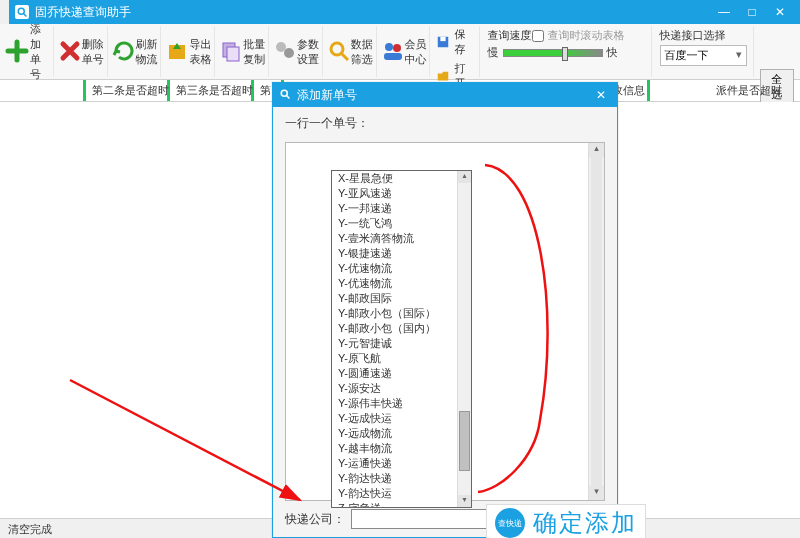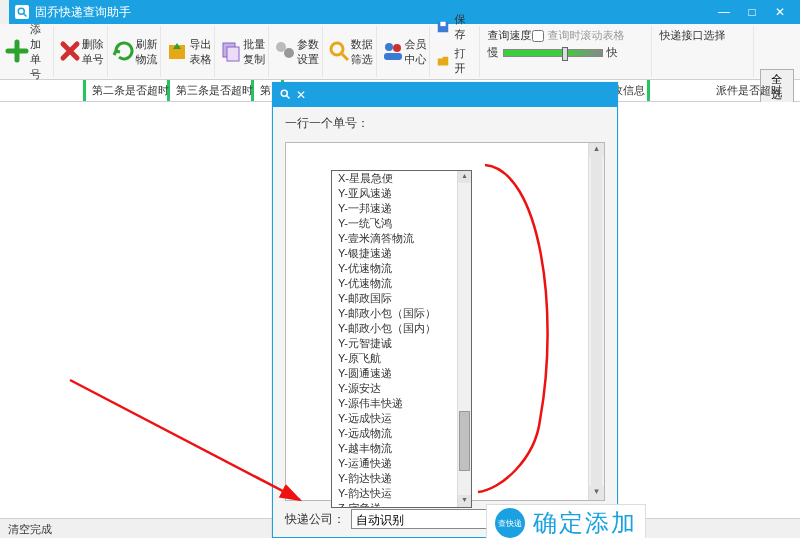--- a/index.html
+++ b/index.html
@@ -9,21 +9,21 @@
 .titlebar { height: 24px; background: #1ba1e2; color: #fff; display: flex; align-items: center; padding: 0 6px; margin-left: 9px; }
 .titlebar .icon { width: 14px; height: 14px; background: #fff; border-radius: 2px; margin-right: 6px; display:flex; align-items:center; justify-content:center; }
 .titlebar .title { flex: 1; font-size: 12px; }
 .titlebar .winbtn { width: 28px; text-align: center; color:#fff; cursor:pointer; font-size:12px; }
 
 
 .toolbar { height: 56px; background: #f7f7f7; border-bottom: 1px solid #d0d0d0; display: flex; align-items: stretch; padding: 2px 2px; gap: 2px; }
 .toolbtn { display: flex; flex-direction: row; align-items: center; justify-content: space-between; width: 54px; border-right: 1px solid #e6e6e6; padding: 2px; cursor:pointer; }
 .toolbtn .ico { width: 28px; height: 24px; margin-bottom: 2px; display:flex; align-items:center; justify-content:center; }
 .toolbtn .lbl { font-size: 11px; color: #333; }
-.mini-col { display:flex; flex-direction:column; justify-content:flex-end; gap:2px; padding:0 4px; border-right:1px solid #e6e6e6; }
+.mini-col { display:flex; flex-direction:column; justify-content:space-between; gap:2px; padding:0 4px; border-right:1px solid #e6e6e6; }
 .mini-btn { display:flex; align-items:center; gap:4px; font-size:11px; color:#333; cursor:pointer; padding:1px 0; }
 .mini-icon { width:14px; height:14px; }
 .panel-group { padding: 2px 6px; display:flex; flex-direction:column; gap:2px; border-right:1px solid #e6e6e6; }
 .panel-title { font-size:11px; color:#333; }
 .checkbox-label { font-size:11px; color:#999; display:flex; align-items:center; gap:4px; }
 .checkbox-label input { width:12px; height:12px; }
 .slider-row { display:flex; align-items:center; gap:4px; font-size:11px; color:#333; }
 .slider-bar { width:100px; height:8px; background:linear-gradient(to right,#3ccf3c,#3ccf3c 60%,#888); border:1px solid #888; position:relative; }
 .slider-thumb { position:absolute; top:-3px; left:60%; width:6px; height:14px; background:#ddd; border:1px solid #666; }
 .side-btns { display:flex; flex-direction:column; gap:2px; padding:2px 4px;margin-top:41px; }
@@ -46,21 +46,21 @@
 .modal { position:absolute; top:82px; left:272px; width:346px; height:456px; background:#f4f4f4; border:1px solid #1ba1e2; box-shadow:0 0 0 1px rgba(0,0,0,.05); display:flex; flex-direction:column; }
 .modal-title { height:24px; background:#1ba1e2; color:#fff; display:flex; align-items:center; padding:0 6px; }
 .modal-title .mtitle { flex:1; font-size:12px; }
 .modal-title .mclose { width:20px; text-align:center; cursor:pointer; }
 .modal-body { flex:1; padding:8px 12px; display:flex; flex-direction:column; gap:8px; overflow:hidden; }
 .modal-body .hint { font-size:12px; color:#333; margin-bottom:2px; }
 .textbox { flex:1; background:#fff; border:1px solid #b9b9b9; position:relative; }
 .scrollbar-v { position:absolute; top:0; right:0; bottom:0; width:16px; background:#f0f0f0; border-left:1px solid #dcdcdc; }
 .scrollbar-v .sbtn-top,.scrollbar-v .sbtn-bot { height:14px; background:#e6e6e6; text-align:center; font-size:9px; color:#666; }
 .scrollbar-v .sthumb { position:absolute; top:14px; bottom:14px; left:2px; right:2px; background:#e6e6e6; }
-.company-row { display:flex; align-items:center; gap:6px; }
+.company-row { display:flex; align-items:center; gap:6px;text-align:right; }
 .company-label { font-size:12px; color:#333; }
 .company-select { flex:1; height:20px; border:1px solid #888; background:#fff; font-size:12px; padding:2px 18px 2px 4px; position:relative; }
 .company-select:after { content:"▾"; position:absolute; right:4px; color:#333; }
 
 
 .listbox { position:absolute; left:331px; top:170px; width:141px; height:338px; background:#fff; border:1px solid #666; overflow:hidden; z-index:20; }
 .listbox .opt { padding:1px 6px; font-size:11px; color:#333; white-space:nowrap; cursor:pointer; line-height:13px; }
 .listbox .lsbar { position:absolute; right:0; top:0; bottom:0; width:14px; background:#f0f0f0; border-left:1px solid #dcdcdc; }
 .listbox .lsbar .lthumb { position:absolute; left:1px; right:1px; top:240px; height:60px; background:#c0c0c0; border:1px solid #999; }
 .listbox .lsbar .ltop,.listbox .lsbar .lbot { position:absolute; left:0; right:0; height:12px; background:#e4e4e4; text-align:center; font-size:8px; color:#666; }
@@ -188,20 +188,21 @@
       <span>慢</span>
       <div class="slider-bar">
           <div class="slider-thumb"></div>
         </div>
       <span>快</span>
     </div>
   </div>
 
   <div class="panel-group" style="min-width:100px">
     <span class="panel-title">快递接口选择</span>
+    <div class="dropdown-sel"><span>百度一下</span></div>
   </div>
 
   <div class="side-btns">
     <button class="sbtn">全选</button>
     <button class="sbtn">反选</button>
   </div>
 </div>
 
 <div class="colheaders">
   <div class="colh" style="width:86px"></div>
@@ -219,20 +220,21 @@
 <div class="statusbar">
   <span>清空完成</span>
 </div>
 
 <div class="modal">
   <div class="modal-title">
     <span><svg viewBox="0 0 16 16" width="12" height="12">
           <circle cx="7" cy="7" r="4" fill="none" stroke="#fff" stroke-width="2"></circle>
           <line x1="10" y1="10" x2="14" y2="14" stroke="#fff" stroke-width="2"></line>
         </svg></span>
+    <span class="mtitle" style="margin-left:6px">添加新单号</span>
     <span class="mclose">✕</span>
   </div>
   <div class="modal-body">
     <div class="hint">一行一个单号：</div>
     <div class="textbox">
       <div class="scrollbar-v">
         <div class="sbtn-top">▴</div>
         <div class="sthumb"></div>
         <div class="sbtn-bot" style="position:absolute;bottom:0;left:0;right:0">▾</div>
       </div>

